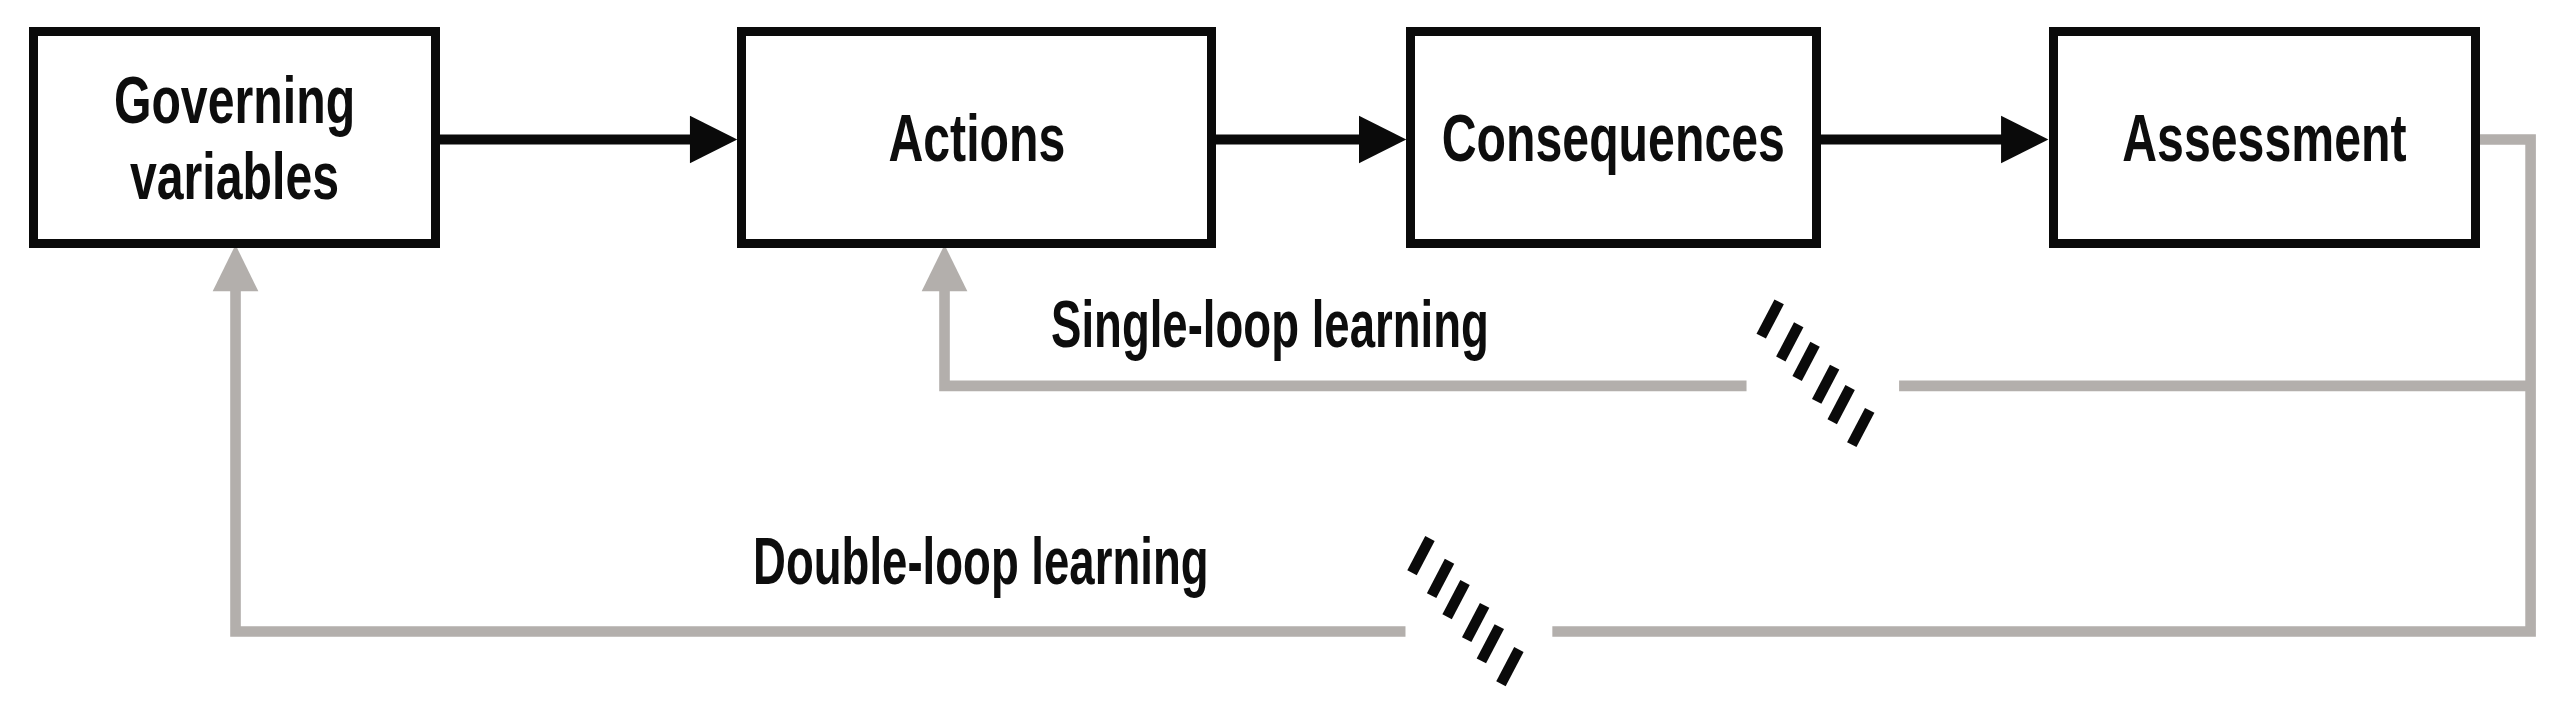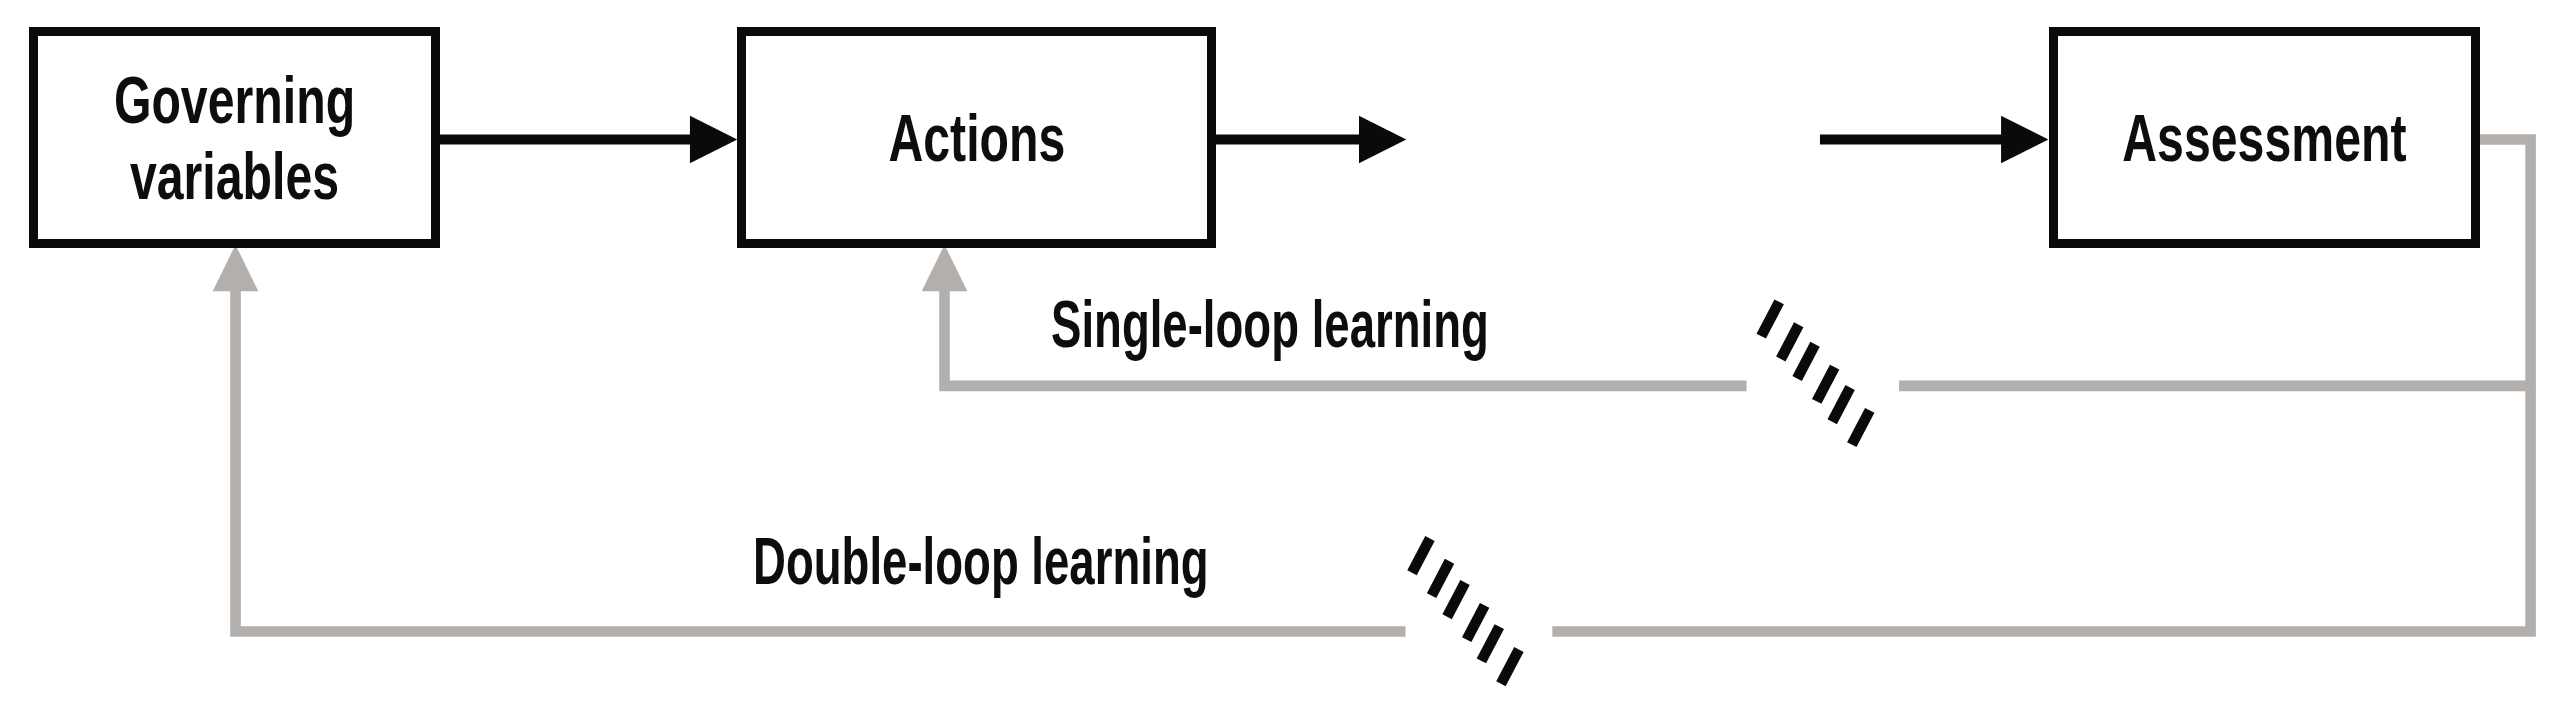--- a/index.html
+++ b/index.html
@@ -99,20 +99,23 @@
       <line x1="1839" y1="838" x2="1861" y2="796"></line>
     </g>
   </svg>
 
   <div class="node-box" id="box-governing">
     <div class="box-label">Governing variables</div>
   </div>
   <div class="node-box" id="box-actions">
     <div class="box-label">Actions</div>
   </div>
+  <div class="node-box" id="box-consequences">
+    <div class="box-label">Consequences</div>
+  </div>
   <div class="node-box" id="box-assessment">
     <div class="box-label">Assessment</div>
   </div>
 
   <div class="loop-label" id="single-loop-label">Single-loop learning</div>
   <div class="loop-label" id="double-loop-label">Double-loop learning</div>
 
 </div>
 
 

